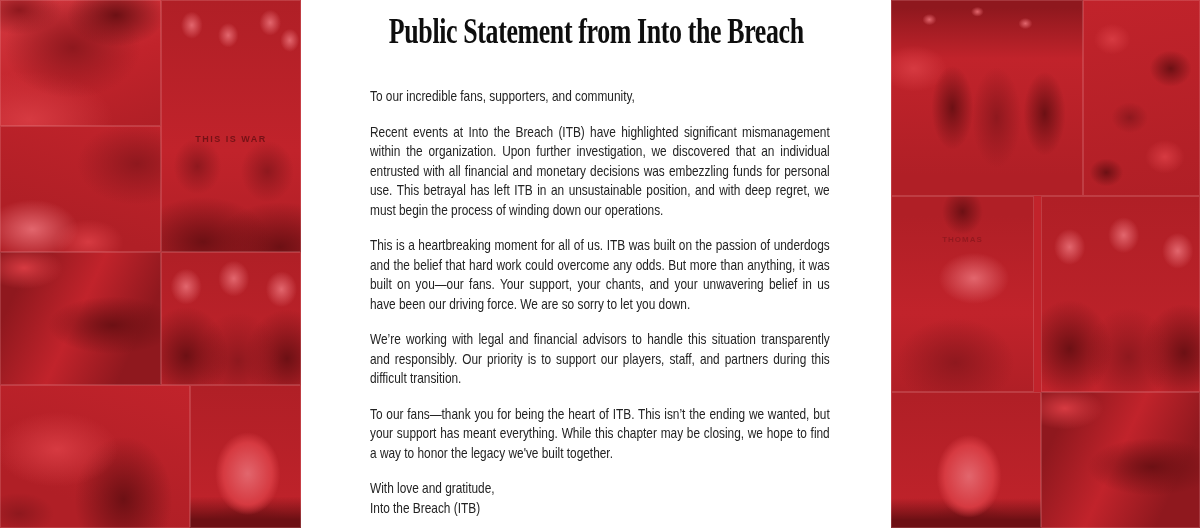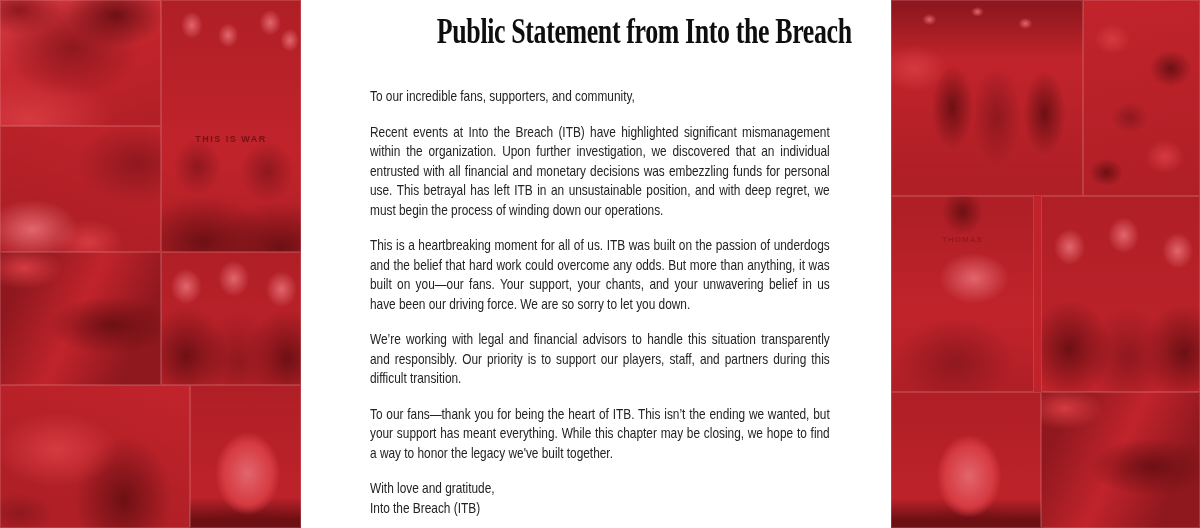--- a/index.html
+++ b/index.html
@@ -82,21 +82,21 @@
       linear-gradient(180deg, var(--mid) 10%, var(--base) 60%, var(--mid));}
   .ph-label{
     position:absolute;left:0;right:0;text-align:center;
     font-weight:700;color:var(--deep);pointer-events:none;
   }
   .s2 .ph-label{top:53%;font-size:9px;letter-spacing:1.5px;opacity:.9;}
   .s10 .ph-label{top:20%;font-size:8px;letter-spacing:1px;opacity:.45;}
   
   .statement{
     position:absolute;left:301px;top:0;width:590px;height:528px;
-    background:#ffffff;color:#1e1e1e;padding-left:48px;
+    background:#ffffff;color:#1e1e1e;
   }
   .title{
     margin:14px 0 0 0;text-align:center;font-weight:700;
     font-family:"Liberation Serif","DejaVu Serif",serif;
     font-size:35px;line-height:36px;color:#0e0e0e;white-space:nowrap;
   }
   .title .squeeze{display:inline-block;transform:scaleX(.74);transform-origin:50% 50%;letter-spacing:-.5px;}
   .text-col{
     position:absolute;left:69px;top:87px;width:562px;
     transform:scaleX(.818);transform-origin:0 0;

